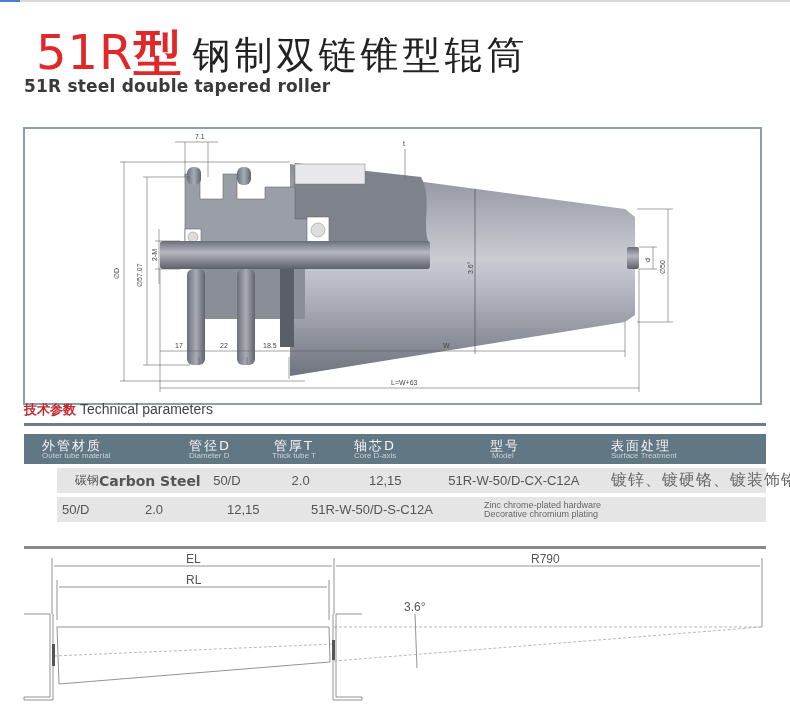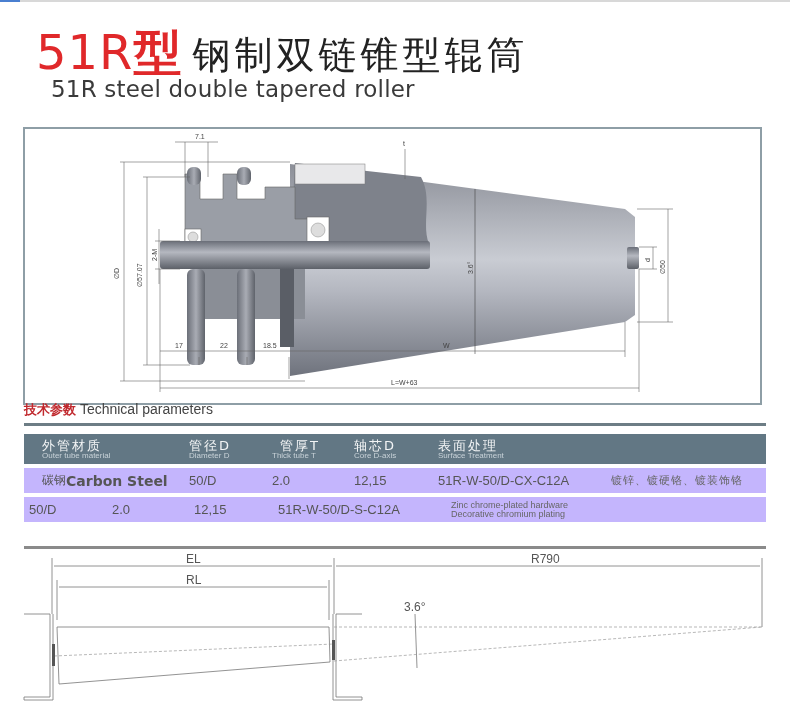--- a/index.html
+++ b/index.html
@@ -6,39 +6,39 @@
   html, body { width: 790px; height: 714px; background: #ffffff; overflow: hidden; }
   body { position: relative; font-family: "Liberation Sans", sans-serif; color: #333; }
 
   .topbar { position: absolute; left: 0; top: 0; width: 790px; height: 2px; background: #d8d8d8; }
   .topbar .accent { position: absolute; left: 0; top: 0; width: 20px; height: 2px; background: #4a7fd0; }
 
   .title-row { position: absolute; left: 36px; top: 14px; height: 62px; display: flex; align-items: flex-end; }
   .title-model { font-family: "DejaVu Sans", sans-serif; font-size: 48px; color: #e0282a; line-height: 1; letter-spacing: 1px; font-weight: normal; }
   .title-model .bold { font-weight: bold; }
   .title-cn { font-family: "DejaVu Sans", sans-serif; font-size: 38px; color: #222; margin-left: 10px; line-height: 1; letter-spacing: 4px; padding-bottom: 2px; }
-  .subtitle { position: absolute; left: 24px; top: 76px; font-family: "DejaVu Sans", sans-serif; font-size: 23px; font-weight: normal; color: #3a3a3a; letter-spacing: 0.2px; margin-left: 27px; }
+  .subtitle { position: absolute; left: 24px; top: 76px; font-family: "DejaVu Sans", sans-serif; font-size: 17px; font-weight: bold; color: #3a3a3a; letter-spacing: 0.2px; }
 
   .drawing-frame { position: absolute; left: 23px; top: 127px; width: 739px; height: 278px; border: 2px solid #8e9ea6; background: #fff; }
   .drawing-frame svg { position: absolute; left: 0; top: 0; }
 
   .section-title { position: absolute; left: 24px; top: 401px; font-size: 14px; color: #444; }
   .section-title .cn { color: #c0282d; font-weight: bold; font-family: "DejaVu Sans", sans-serif; font-size: 13px; }
   .section-rule { position: absolute; left: 24px; top: 423px; width: 742px; height: 3px; background: #6d7d85; }
 
   .params-table { position: absolute; left: 24px; top: 434px; width: 742px; }
   .thead { height: 30px; background: #627784; display: flex; color: #fff; }
   .th { position: relative; height: 30px; }
   .th .cn { position: absolute; top: 3px; font-family: "DejaVu Sans", sans-serif; font-size: 13px; color: #f2f4f5; letter-spacing: 2px; white-space: nowrap; }
   .th .en { position: absolute; top: 17px; font-size: 8px; color: #c8d2d8; white-space: nowrap; }
-  .trow { height: 25px; background: #c4b5fd; margin-top: 4px; display: flex; align-items: center; }
+  .trow { height: 25px; background: #e5e5e5; margin-top: 4px; display: flex; align-items: center; margin-left: 33px; }
   .td { position: relative; height: 25px; font-size: 13px; color: #555; display: flex; align-items: center; white-space: nowrap; }
   .td .mat-cn { font-family: "DejaVu Sans", sans-serif; font-size: 12px; color: #555; }
   .td .mat-en { font-family: "DejaVu Sans", sans-serif; font-size: 14px; color: #555; font-weight: bold; }
-  .td.surface-cn { font-family: Liberation Sans, sans-serif; font-size: 11px; color: #666; letter-spacing: 1px; text-align: center; }
+  .td.surface-cn { font-family: Liberation Sans, sans-serif; font-size: 16px; color: #666; letter-spacing: 1px; text-align: center; }
   .td.surface-en { flex-direction: column; align-items: flex-start; justify-content: center; font-size: 9px; line-height: 9px; color: #666; }
   .table-bottom-rule { position: absolute; left: 24px; top: 546px; width: 742px; height: 3px; background: #8a8a8a; }
 
   .c1 { width: 160px; padding-left: 18px; }
   .c2 { width: 78px; padding-left: 5px; }
   .c3 { width: 84px; padding-left: 10px; }
   .c4 { width: 84px; padding-left: 8px; }
   .c5 { width: 173px; padding-left: 8px; }
   .c6 { width: 163px; padding-left: 8px; }
 
@@ -160,26 +160,30 @@
   <div class="thead">
     <div class="th c1">
         <span class="cn" style="left:18px">外管材质</span>
         <span class="en" style="left:18px">Outer tube material</span>
       </div>
     <div class="th c2">
         <span class="cn" style="left:5px">管径D</span>
         <span class="en" style="left:5px">Diameter D</span>
       </div>
     <div class="th c3">
-        <span class="cn" style="left:18px">管厚T</span>
+        <span class="cn" style="left:12px">管厚T</span>
         <span class="en" style="left:10px">Thick tube T</span>
       </div>
     <div class="th c4">
         <span class="cn" style="left:8px">轴芯D</span>
         <span class="en" style="left:8px">Core D-axis</span>
+      </div>
+    <div class="th c5">
+        <span class="cn" style="left:60px">型号</span>
+        <span class="en" style="left:62px">Model</span>
       </div>
     <div class="th c6">
         <span class="cn" style="left:8px">表面处理</span>
         <span class="en" style="left:8px">Surface Treatment</span>
       </div>
   </div>
 
   <div class="trow">
     <div class="td c1">
         <span class="mat-cn">碳钢</span>

